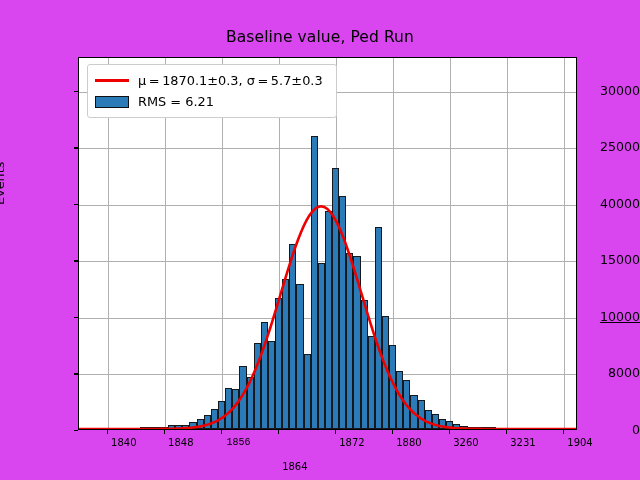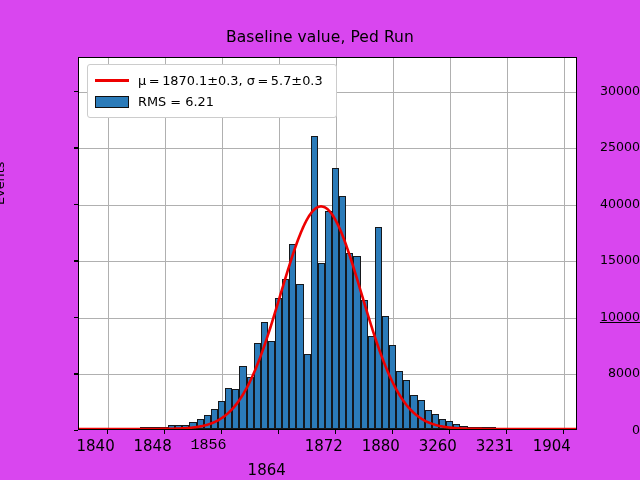--- a/index.html
+++ b/index.html
@@ -77,22 +77,22 @@
     white-space: nowrap;
   }
   .ytick-mark {
     position: absolute;
     width: 4px;
     height: 1.1px;
     background: #000000;
   }
   .xtick-label {
     position: absolute;
-    text-align: left;
-    font-size: 15px;
+    text-align: right;
+    font-size: 10px;
     color: #000000;
     white-space: nowrap;
   }
   .xtick-mark {
     position: absolute;
     width: 1.1px;
     height: 4px;
     background: #000000;
   }
   #ylabel {

